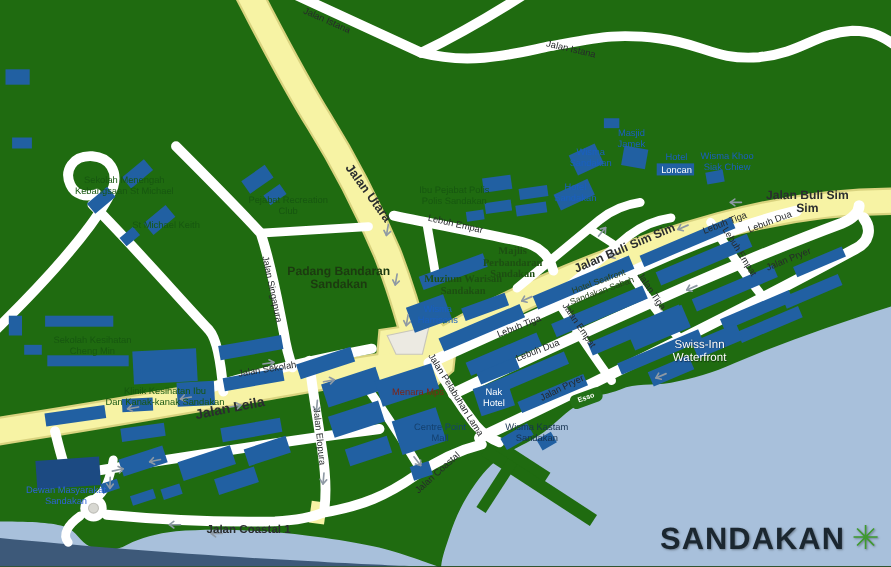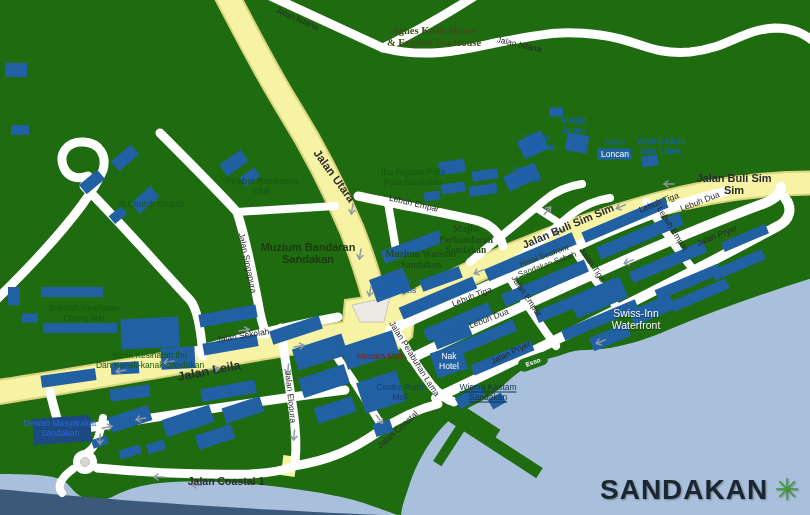--- a/index.html
+++ b/index.html
@@ -6,21 +6,21 @@
   #map{position:relative;width:810px;height:515px;overflow:hidden;background:#1f6b10;
        font-family:"Liberation Sans",sans-serif;}
   #map svg{position:absolute;left:0;top:0;}
   .lbl{position:absolute;white-space:pre-line;text-align:center;line-height:1.12;
        transform-origin:center;pointer-events:none;}
   .road{color:#26292b;font-size:8.5px;}
   .road-lg{color:#2a2d2f;font-size:11px;font-weight:bold;}
   .green{color:#175710;font-size:8.5px;}
   .blue{color:#1a5fc0;font-size:8.5px;}
   .navy{color:#14406e;font-size:8.5px;}
-  .kastam{color:#16324f;font-size:8.5px;text-decoration:underline;}
+  .kastam{color:#16324f;font-size:8.5px;}
   .red{color:#7d2418;font-size:8.5px;}
   .white-sm{color:#ffffff;font-size:8.5px;}
   .esso{color:#ffffff;font-size:6.5px;font-weight:bold;}
   .olive-serif{font-family:"Liberation Serif",serif;font-weight:bold;color:#3c4f1c;font-size:10.5px;}
   .serif-green{font-family:"Liberation Serif",serif;font-weight:bold;color:#1d4f12;font-size:9.5px;}
   .padang{font-weight:bold;font-size:11px;color:#1c3a10;}
   .swiss{font-weight:normal;font-size:10.5px;color:#fff;text-shadow:.5px .5px 1px rgba(0,0,0,.55);}
   .seafront{color:#27421c;font-size:8px;}
   .dewan{color:#2e63d6;font-size:8.5px;}
   #logo{position:absolute;left:600px;top:472px;display:flex;align-items:center;gap:6px;}
@@ -205,22 +205,20 @@
     <use href="#arw" transform="translate(600,342) rotate(157)"></use>
     <use href="#arw" transform="translate(288,370) rotate(95)"></use>
     <use href="#arw" transform="translate(294,436) rotate(95)"></use>
     <use href="#arw" transform="translate(548,210) rotate(-50)"></use>
     <use href="#arw" transform="translate(380,420) rotate(52)"></use>
     <use href="#arw" transform="translate(100,440) rotate(92)"></use>
     <use href="#arw" transform="translate(245,330) rotate(-9)"></use>
   </g>
 </svg>
 
-<div class="lbl olive-serif" style="left:434px;top:37px;transform:translate(-50%,-50%)">Agnes Keith House
-&amp; English Tea House</div>
 <div class="lbl road" style="left:297px;top:19px;transform:translate(-50%,-50%) rotate(24deg)">Jalan Istana</div>
 <div class="lbl road" style="left:519px;top:45px;transform:translate(-50%,-50%) rotate(13deg)">Jalan Istana</div>
 <div class="lbl blue" style="left:574px;top:126px;transform:translate(-50%,-50%)">Masjid
 Jamek</div>
 <div class="lbl blue" style="left:537px;top:143px;transform:translate(-50%,-50%)">Wisma
 Sandakan</div>
 <div class="lbl blue" style="left:615px;top:143px;transform:translate(-50%,-50%)">Hotel</div>
 <div class="lbl white-sm" style="left:615px;top:155px;transform:translate(-50%,-50%)">Loncan</div>
 <div class="lbl blue" style="left:661px;top:147px;transform:translate(-50%,-50%)">Wisma Khoo
 Siak Chiew</div>
@@ -248,30 +246,32 @@
 <div class="lbl road" style="left:700px;top:202px;transform:translate(-50%,-50%) rotate(-21deg)">Lebuh Dua</div>
 <div class="lbl road" style="left:672px;top:229px;transform:translate(-50%,-50%) rotate(58deg)">Lebuh Empat</div>
 <div class="lbl road" style="left:717px;top:236px;transform:translate(-50%,-50%) rotate(-22deg)">Jalan Pryer</div>
 <div class="lbl road" style="left:511px;top:353px;transform:translate(-50%,-50%) rotate(-26deg)">Jalan Pryer</div>
 <div class="lbl swiss" style="left:636px;top:320px;transform:translate(-50%,-50%)">Swiss-Inn
 Waterfront</div>
 <div class="lbl road-lg" style="left:209px;top:371px;font-size:12.5px;transform:translate(-50%,-50%) rotate(-11deg)">Jalan Leila</div>
 <div class="lbl road" style="left:243px;top:336px;transform:translate(-50%,-50%) rotate(-9deg)">Jalan Sekolah</div>
 <div class="lbl road" style="left:247px;top:263px;transform:translate(-50%,-50%) rotate(78deg)">Jalan Singapura</div>
 <div class="lbl road-lg" style="left:334px;top:176px;font-size:11.5px;transform:translate(-50%,-50%) rotate(54deg)">Jalan Utara</div>
-<div class="lbl padang" style="left:308px;top:253px;transform:translate(-50%,-50%)">Muzium Bandaran
-Sandakan</div>
-<div class="lbl green" style="left:151px;top:205px;transform:translate(-50%,-50%)">St Church Church</div>
+<div class="lbl padang" style="left:308px;top:253px;transform:translate(-50%,-50%)">Padang Bandaran
+Sandakan</div>
+<div class="lbl green" style="left:113px;top:169px;transform:translate(-50%,-50%)">Sekolah Menengah
+Kebangsaan St Michael</div>
+<div class="lbl green" style="left:151px;top:205px;transform:translate(-50%,-50%)">St Michael Keith</div>
 <div class="lbl green" style="left:262px;top:187px;transform:translate(-50%,-50%)">Pejabat Recreation
 Club</div>
 <div class="lbl green" style="left:84px;top:314px;transform:translate(-50%,-50%)">Sekolah Kesihatan
 Cheng Min</div>
 <div class="lbl green" style="left:150px;top:361px;transform:translate(-50%,-50%)">Klinik Kesihatan Ibu
 Dan Kanak-kanak Sandakan</div>
-<div class="lbl dewan" style="left:60px;top:429px;transform:translate(-50%,-50%)">Dewan Masyarakat
+<div class="lbl dewan" style="left:60px;top:451px;transform:translate(-50%,-50%)">Dewan Masyarakat
 Sandakan</div>
 <div class="lbl road-lg" style="left:226px;top:482px;font-size:10.5px;transform:translate(-50%,-50%)">Jalan Coastal 1</div>
 <div class="lbl road" style="left:290px;top:397px;transform:translate(-50%,-50%) rotate(84deg)">Jalan Elopura</div>
 <div class="lbl road" style="left:414px;top:359px;transform:translate(-50%,-50%) rotate(58deg)">Jalan Pelabuhan Lama</div>
 <div class="lbl red" style="left:380px;top:357px;transform:translate(-50%,-50%)">Menara Mps</div>
 <div class="lbl navy" style="left:400px;top:393px;transform:translate(-50%,-50%)">Centre Point
 Mall</div>
 <div class="lbl white-sm" style="left:449px;top:362px;transform:translate(-50%,-50%)">Nak
 Hotel</div>
 <div class="lbl road" style="left:398px;top:430px;transform:translate(-50%,-50%) rotate(-42deg)">Jalan Coastal</div>

